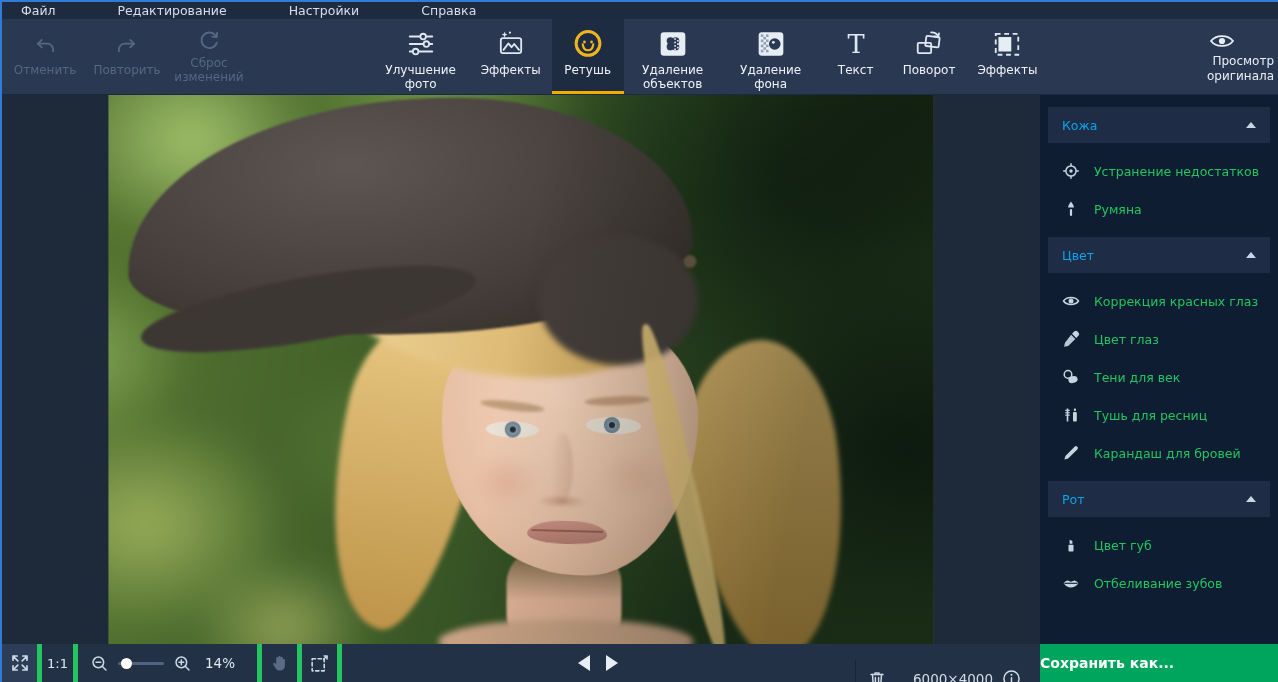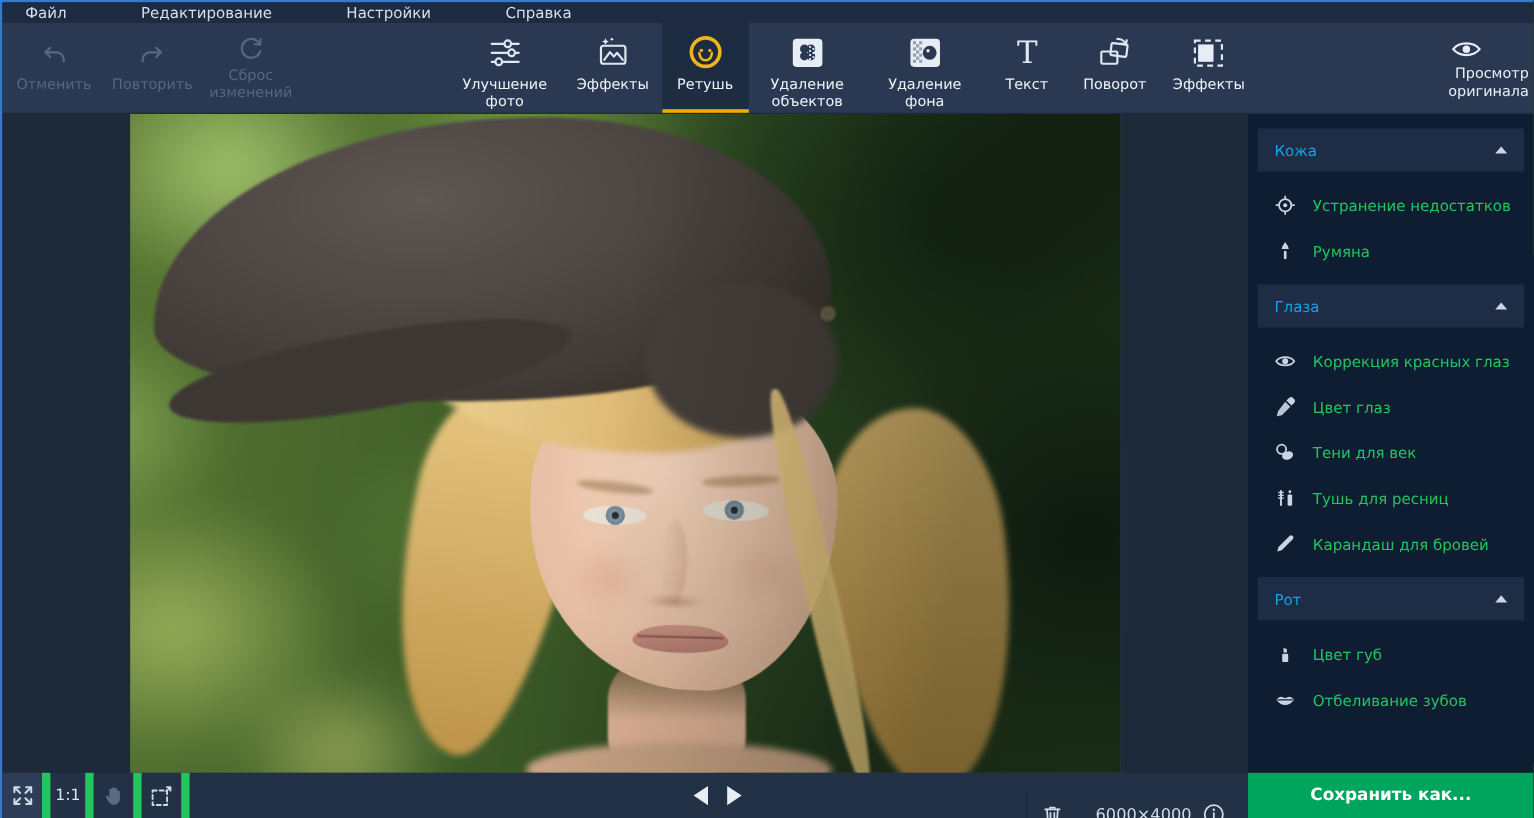--- a/index.html
+++ b/index.html
@@ -93,36 +93,36 @@
   .sec-header { height:36px; margin:0 8px 9px 8px; background:#1e2c46; display:flex; align-items:center; justify-content:space-between; padding:0 14px; }
   .sec-header .ttl { font-size:12.5px; color:#0ea5e9; }
   .tri-up { width:0; height:0; border-left:5px solid transparent; border-right:5px solid transparent; border-bottom:6px solid #cbd6e4; }
   .side-item { height:38px; display:flex; align-items:center; padding-left:21px; color:#22c55e; }
   .side-item .sicon { width:20px; height:20px; margin-right:13px; color:#c9d4e2; display:flex; align-items:center; justify-content:center; }
   .side-item .lbl { font-size:12.5px; }
   .sec-gap { height:9px; }
   
   .statusbar { height:38px; flex:none; display:flex; }
   .status-left { flex:1; background:#233147; display:flex; align-items:center; position:relative; }
-  .cell { height:100%; display:flex; align-items:center; justify-content:center; border-right:7px solid #22c55e; color:#cdd8e6; }
+  .cell { height:100%; display:flex; align-items:center; justify-content:center; border-right:5px solid #22c55e; color:#cdd8e6; }
   .cell.first { width:40px; background:#2d3c57; }
   .cell.ratio { width:36px; font-size:13px; color:#dfe7f0; }
   .zoomgroup { padding:0 12px; gap:9px; display:flex; }
   .track { width:46px; height:3px; background:#51647f; border-radius:2px; position:relative; }
   .knob { position:absolute; left:3px; top:-4px; width:11px; height:11px; border-radius:50%; background:#fff; }
   .zoom-val { font-size:13.5px; color:#dfe7f0; padding:0 10px 0 4px; }
   .cell.tool { width:40px; }
   .dim-ic { color:#5b6b84; }
   .nav-arrows { position:absolute; left:576px; display:flex; gap:16px; align-items:center; }
   .tri-left { width:0; height:0; border-top:8px solid transparent; border-bottom:8px solid transparent; border-right:12px solid #e9eef5; }
   .tri-right { width:0; height:0; border-top:8px solid transparent; border-bottom:8px solid transparent; border-left:12px solid #e9eef5; }
   .right-info { margin-left:auto; height:100%; display:flex; align-items:center;margin-top:31px; }
   .trash-cell { width:44px; height:100%; display:flex; align-items:center; justify-content:center; border-left:1px solid #17253b; color:#cdd8e6; }
   .dims { display:flex; align-items:center; gap:8px; padding:0 18px 0 14px; font-size:13.5px; color:#d3dce8; }
-  .save-btn { width:238px; flex:none; background:#00a55d; display:flex; align-items:center; justify-content:center; }
+  .save-btn { width:238px; flex:none; background:#00a55d; display:flex; align-items:center; justify-content:flex-start; }
   .save-btn .lbl { font-size:14px; font-weight:bold; color:#fff; }
   svg { display:block; }
 </style>
 </head>
 <body>
 
 <div class="app">
 
   <div class="menubar">
     <span class="menu-item">Файл</span>
@@ -345,21 +345,21 @@
             <svg width="20" height="20" viewBox="0 0 20 20" fill="currentColor">
                 <path d="M10 2.6 Q12.6 5.8 13 8.6 H7 Q7.4 5.8 10 2.6 Z"></path>
                 <rect x="8.9" y="10" width="2.2" height="7" rx="1.1"></rect>
               </svg>
           </span>
           <span class="lbl">Румяна</span>
         </div>
 
         <div class="sec-gap"></div>
         <div class="sec-header">
-          <span class="ttl">Глаза</span>
+          <span class="ttl">Цвет</span>
           <span class="tri-up"></span>
         </div>
         <div class="side-item">
           <span class="sicon">
             <svg width="20" height="20" viewBox="0 0 20 20" fill="none" stroke="currentColor" stroke-width="1.5">
                 <path d="M2.5 10 C5.5 5.4 14.5 5.4 17.5 10 C14.5 14.6 5.5 14.6 2.5 10 Z"></path>
                 <circle cx="10" cy="10" r="2.5" fill="currentColor" stroke="none"></circle>
               </svg>
           </span>
           <span class="lbl">Коррекция красных глаз</span>
@@ -439,20 +439,40 @@
           <svg width="20" height="20" viewBox="0 0 20 20" fill="none" stroke="currentColor" stroke-width="1.7" stroke-linecap="round" stroke-linejoin="round">
               <path d="M3 7.2 V3 H7.2 M3 3 L7.8 7.8"></path>
               <path d="M17 7.2 V3 H12.8 M17 3 L12.2 7.8"></path>
               <path d="M3 12.8 V17 H7.2 M3 17 L7.8 12.2"></path>
               <path d="M17 12.8 V17 H12.8 M17 17 L12.2 12.2"></path>
             </svg>
         </span>
       </div>
       <div class="cell ratio">
         <span>1:1</span>
+      </div>
+      <div class="cell zoomgroup">
+        <span>
+          <svg width="19" height="19" viewBox="0 0 20 20" fill="none" stroke="currentColor" stroke-width="1.6" stroke-linecap="round">
+              <circle cx="8.8" cy="8.8" r="5.6"></circle>
+              <path d="M13.1 13.1 16.8 16.8"></path>
+              <path d="M6.3 8.8 H11.3"></path>
+            </svg>
+        </span>
+        <span class="track">
+            <span class="knob"></span>
+          </span>
+        <span>
+          <svg width="19" height="19" viewBox="0 0 20 20" fill="none" stroke="currentColor" stroke-width="1.6" stroke-linecap="round">
+              <circle cx="8.8" cy="8.8" r="5.6"></circle>
+              <path d="M13.1 13.1 16.8 16.8"></path>
+              <path d="M6.3 8.8 H11.3 M8.8 6.3 V11.3"></path>
+            </svg>
+        </span>
+        <span class="zoom-val">14%</span>
       </div>
       <div class="cell tool dim-ic">
         <span>
           <svg width="20" height="20" viewBox="0 0 20 20" fill="currentColor">
               <path d="M6.2 10.8 V5.2 a1.1 1.1 0 0 1 2.2 0 V4.1 a1.1 1.1 0 0 1 2.2 0 V4.7 a1.1 1.1 0 0 1 2.2 .3 V6.4 a1.1 1.1 0 0 1 2.1 .5 V13 a4.6 4.6 0 0 1 -4.6 4.6 H9.6 A4.6 4.6 0 0 1 5.5 15.2 L3.3 11.6 a1.2 1.2 0 0 1 2 -1.3 l.9 1.2 Z"></path>
             </svg>
         </span>
       </div>
       <div class="cell tool">
         <span>

